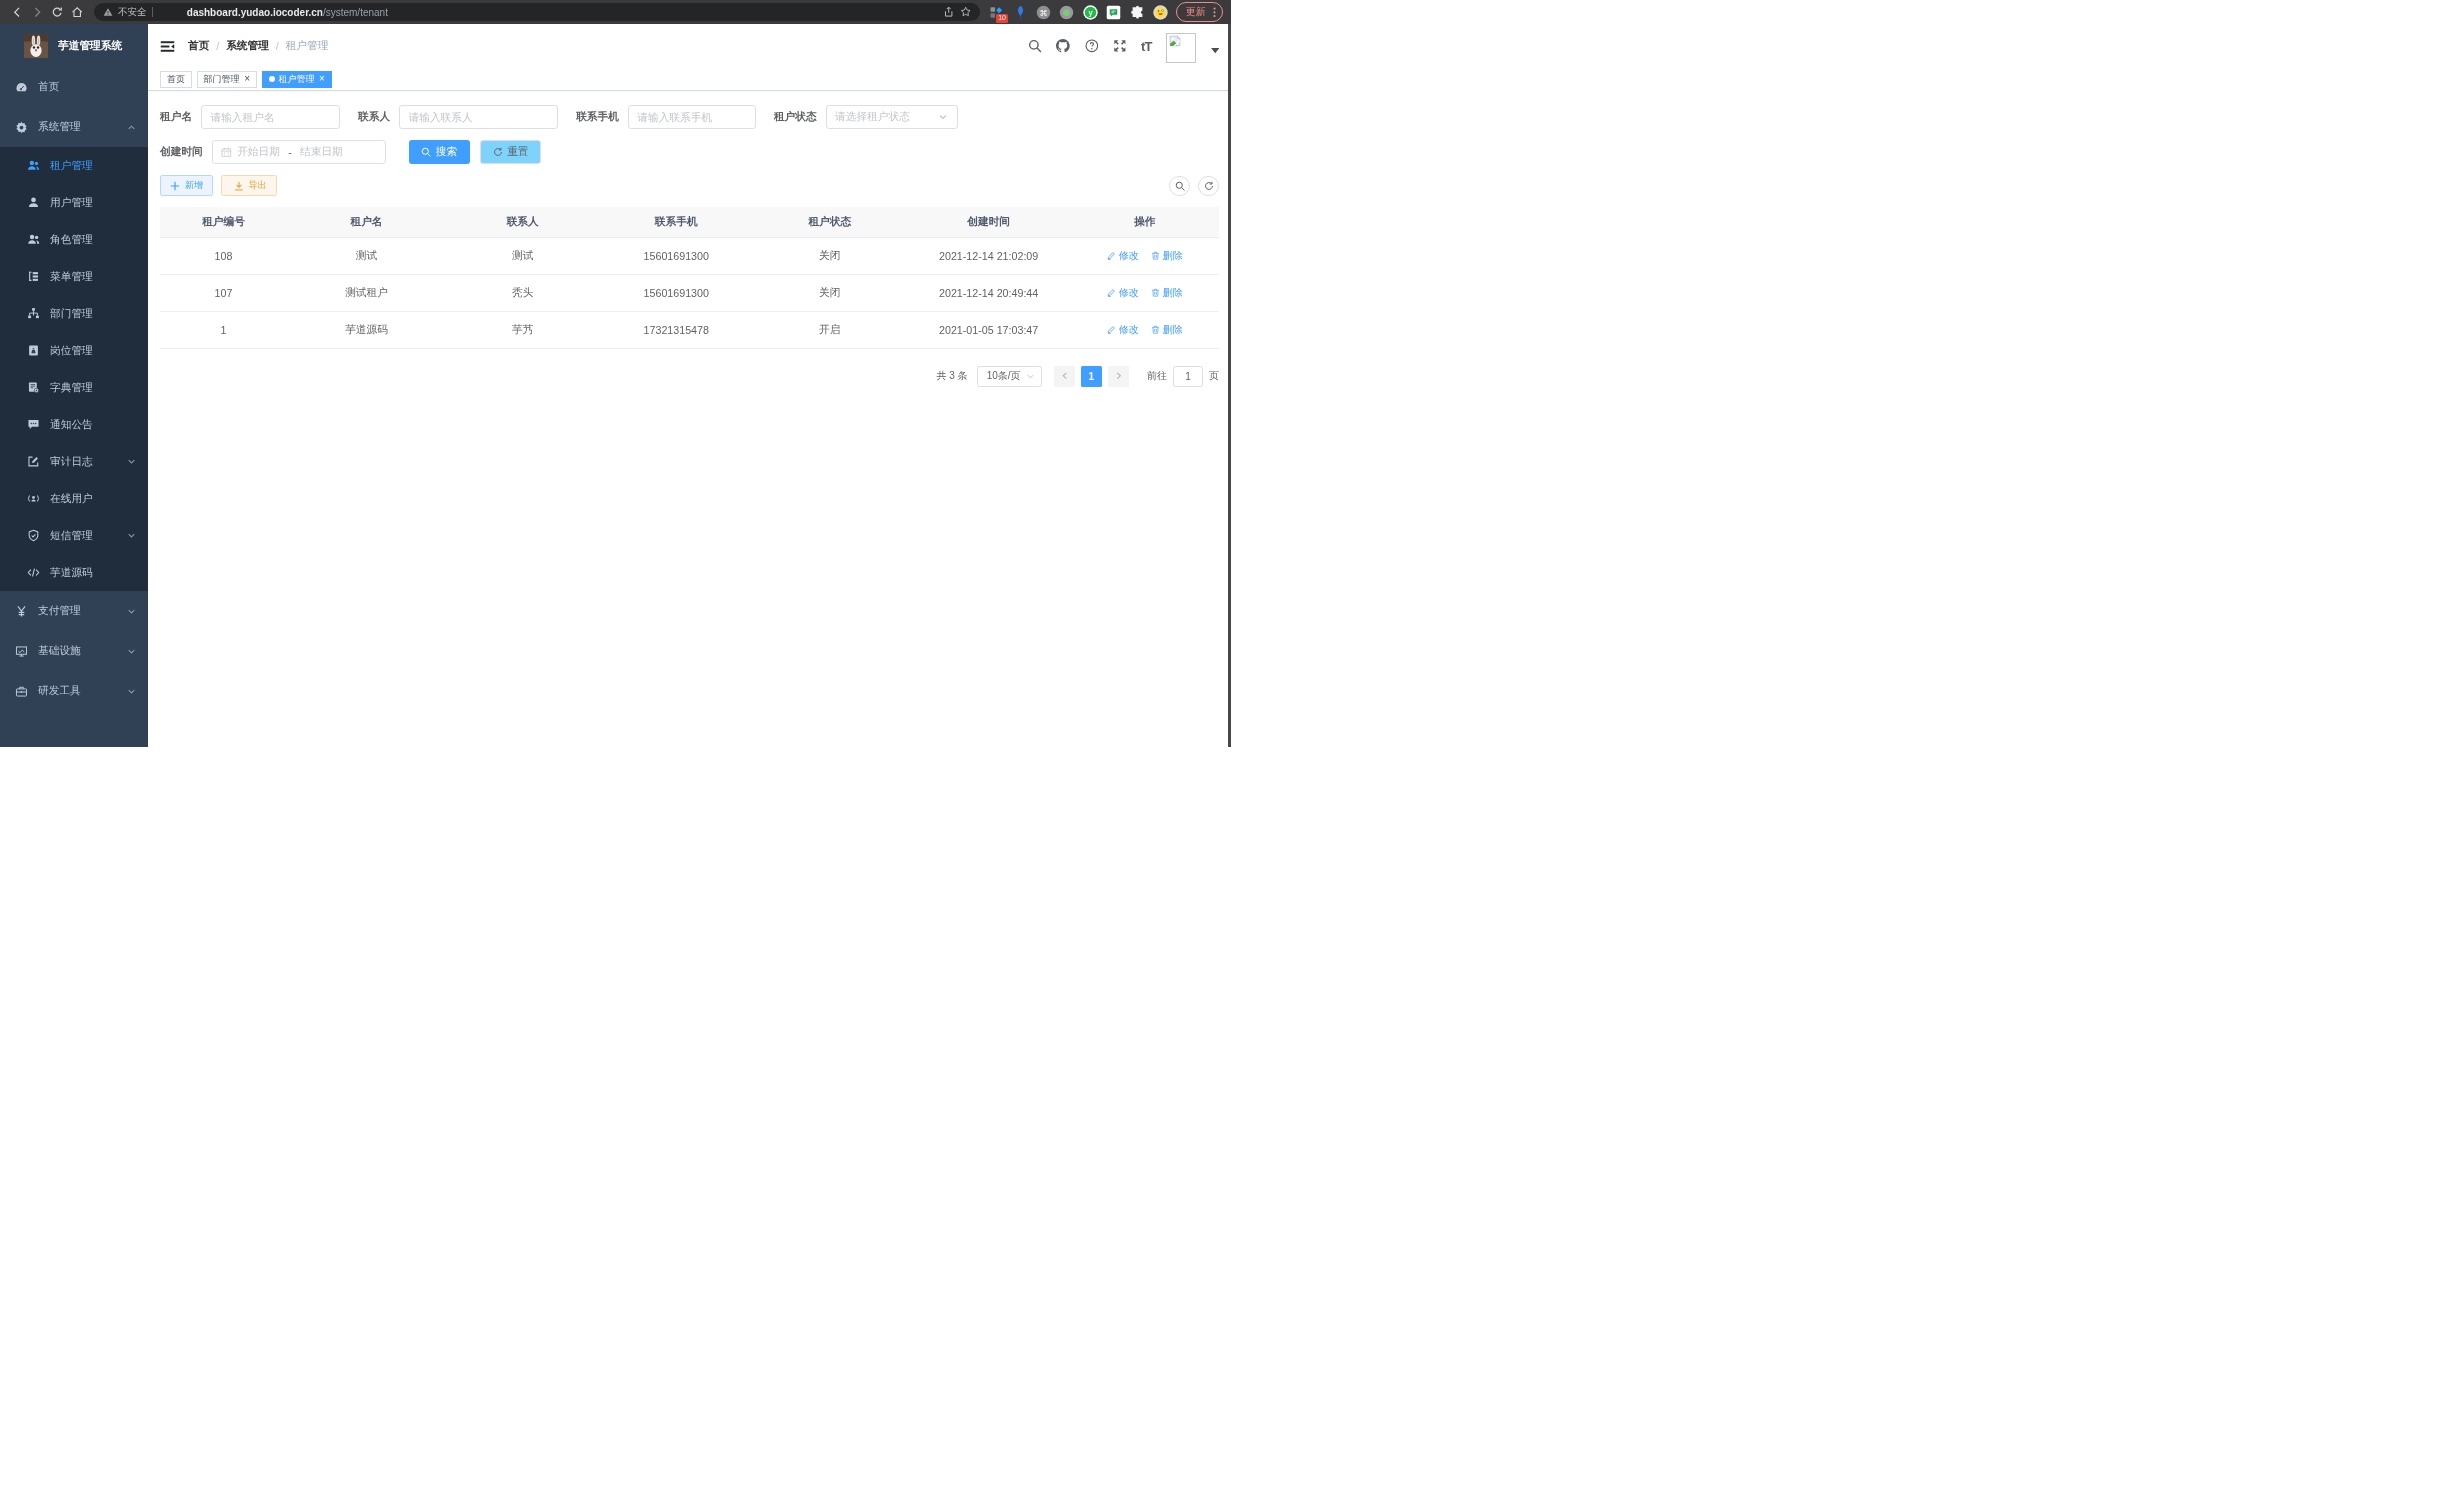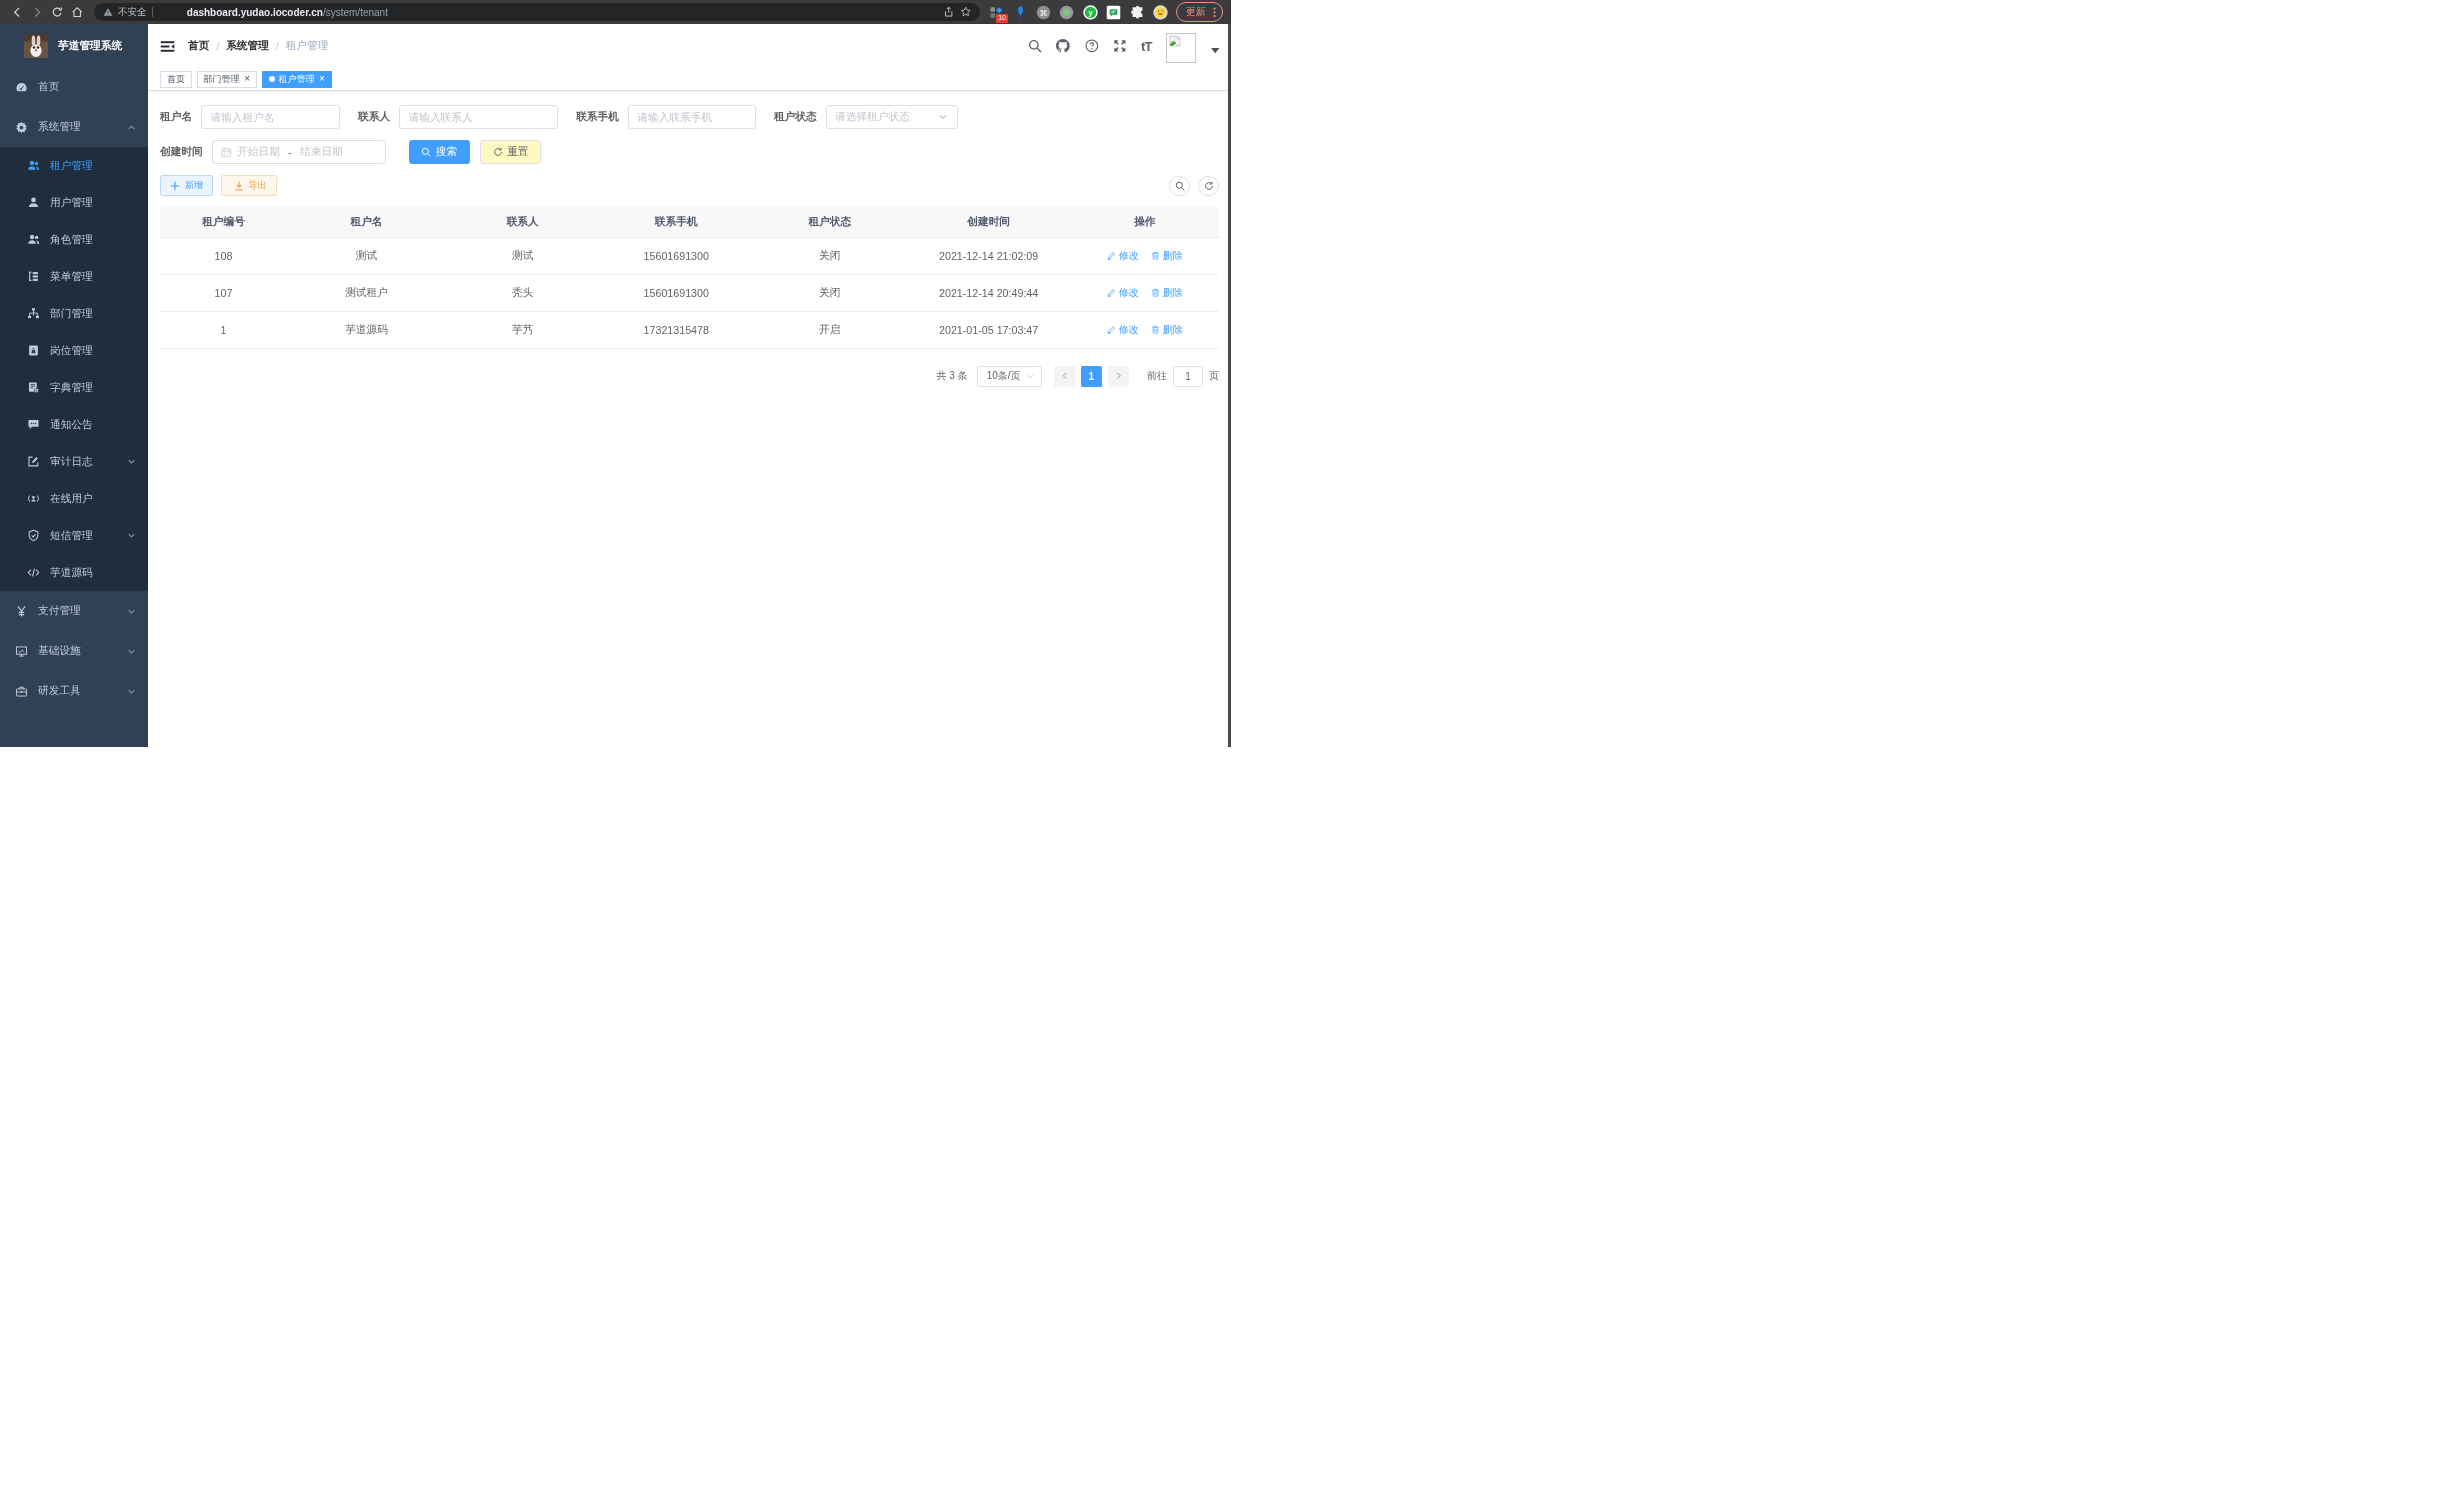--- a/index.html
+++ b/index.html
@@ -85,21 +85,21 @@
   .w-tenant { width:139px; } .w-contact { width:159px; } .w-mobile { width:128px; }
   .w-status { width:132px; justify-content:space-between; cursor:pointer; }
   .w-range { width:174px; gap:5.3px; }
   .ph { color:#c0c4cc; white-space:nowrap; }
   .range-sep { color:#606266; padding:0 3px; }
   .cal-ico { width:10.7px; height:10.7px; color:#c0c4cc; }
   .sel-caret { width:10px; height:10px; color:#c0c4cc; }
   .btn { height:24px; display:inline-flex; align-items:center; gap:4.6px; padding:0 11.4px;
     border-radius:3px; font-size:10.7px; cursor:pointer; border:0.8px solid transparent; white-space:nowrap; }
   .btn-primary { background:#409eff; color:#fff; }
-  .btn-plain { background:#fef9c3; border-color:#dcdfe6; color:#606266; }
+  .btn-plain { background:#7dd3fc; border-color:#dcdfe6; color:#606266; }
   .btn-ico { width:10px; height:10px; }
   .btn-search { margin-right:10.7px; }
 
   .toolbar { display:flex; align-items:center; margin-bottom:10.7px; }
   .btn-mini { height:21px; font-size:9px; padding:0 9px; border-radius:2.3px; gap:5px; }
   .btn-add { background:#ecf5ff; border-color:#b3d8ff; color:#409eff; margin-right:7.6px; }
   .btn-export { background:#fdf6ec; border-color:#f5dab1; color:#e6a23c;padding-left:12px; }
   .toolbar-right { margin-left:auto; display:flex; gap:8.4px; }
   .circle-btn { width:20.6px; height:20.6px; border-radius:50%; border:0.8px solid #dcdfe6; background:#fff;
     display:flex; align-items:center; justify-content:center; color:#5a5e66; cursor:pointer; }

